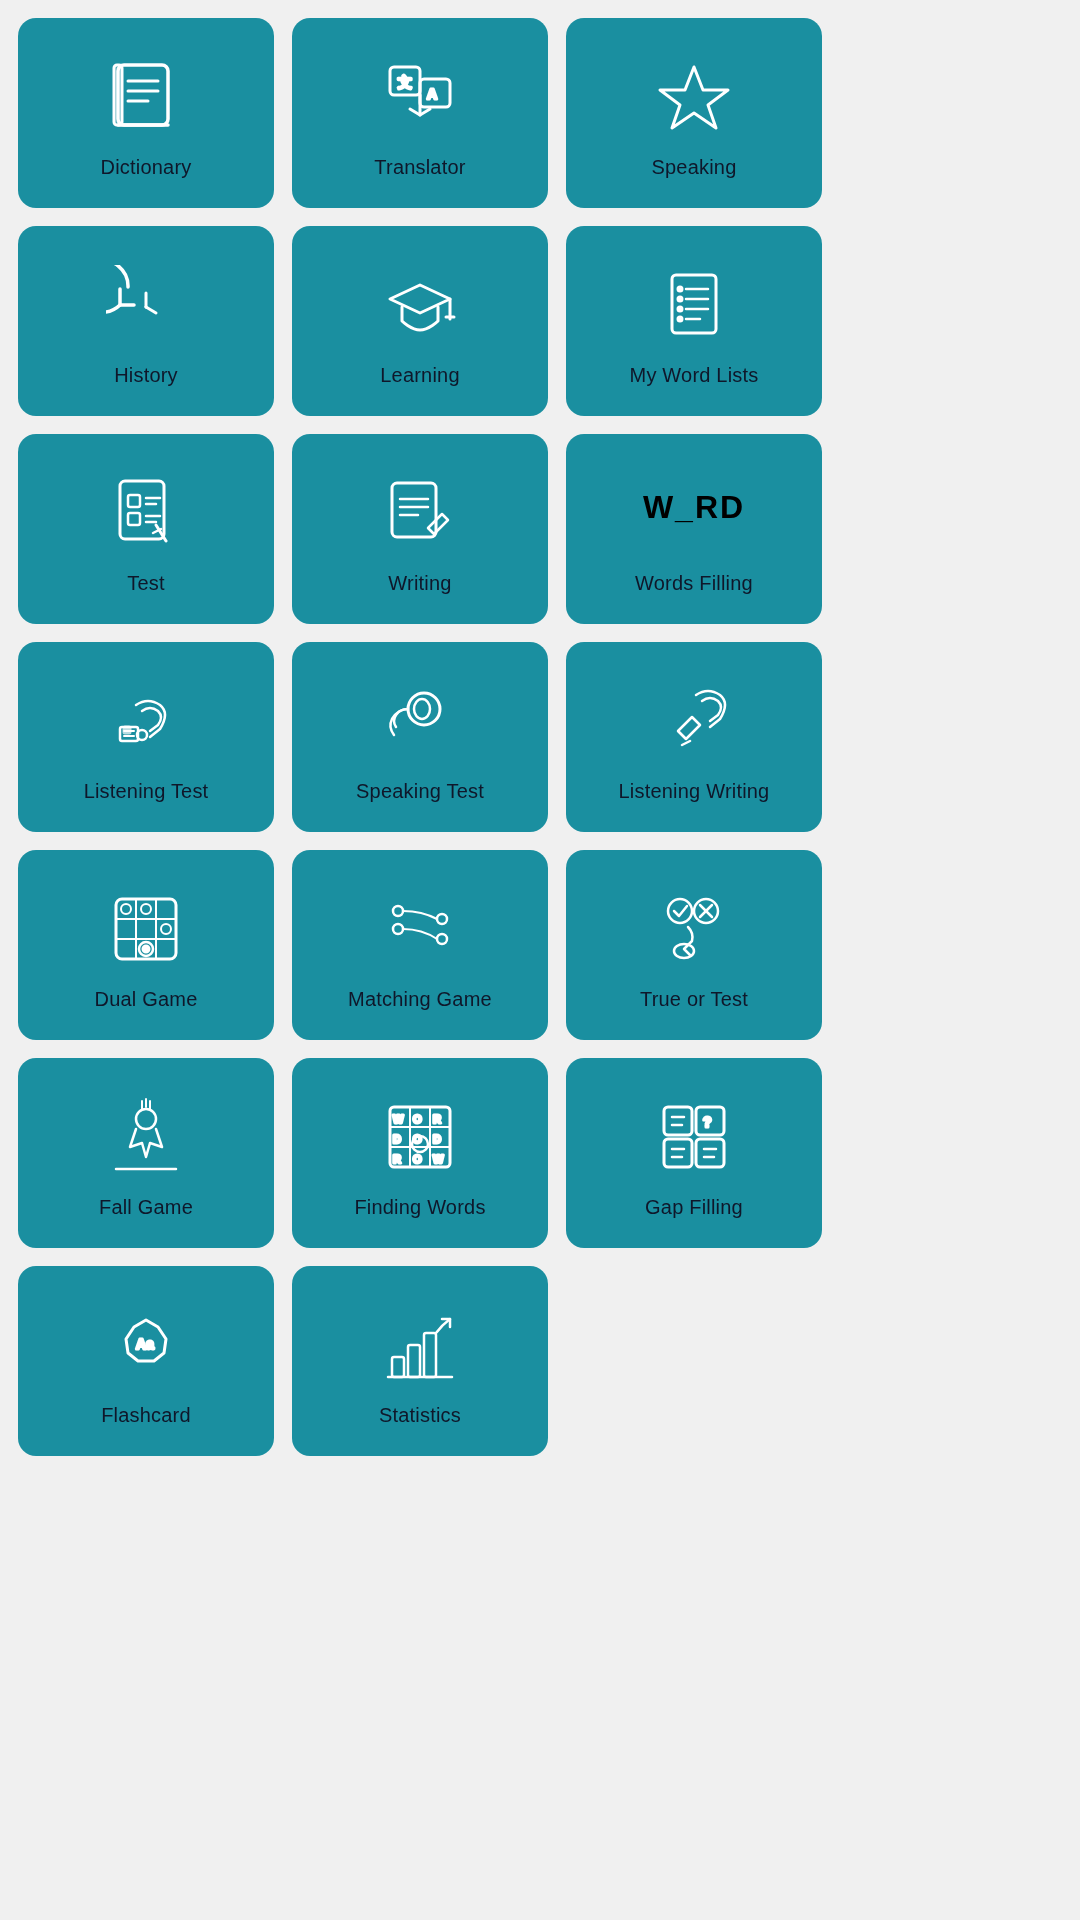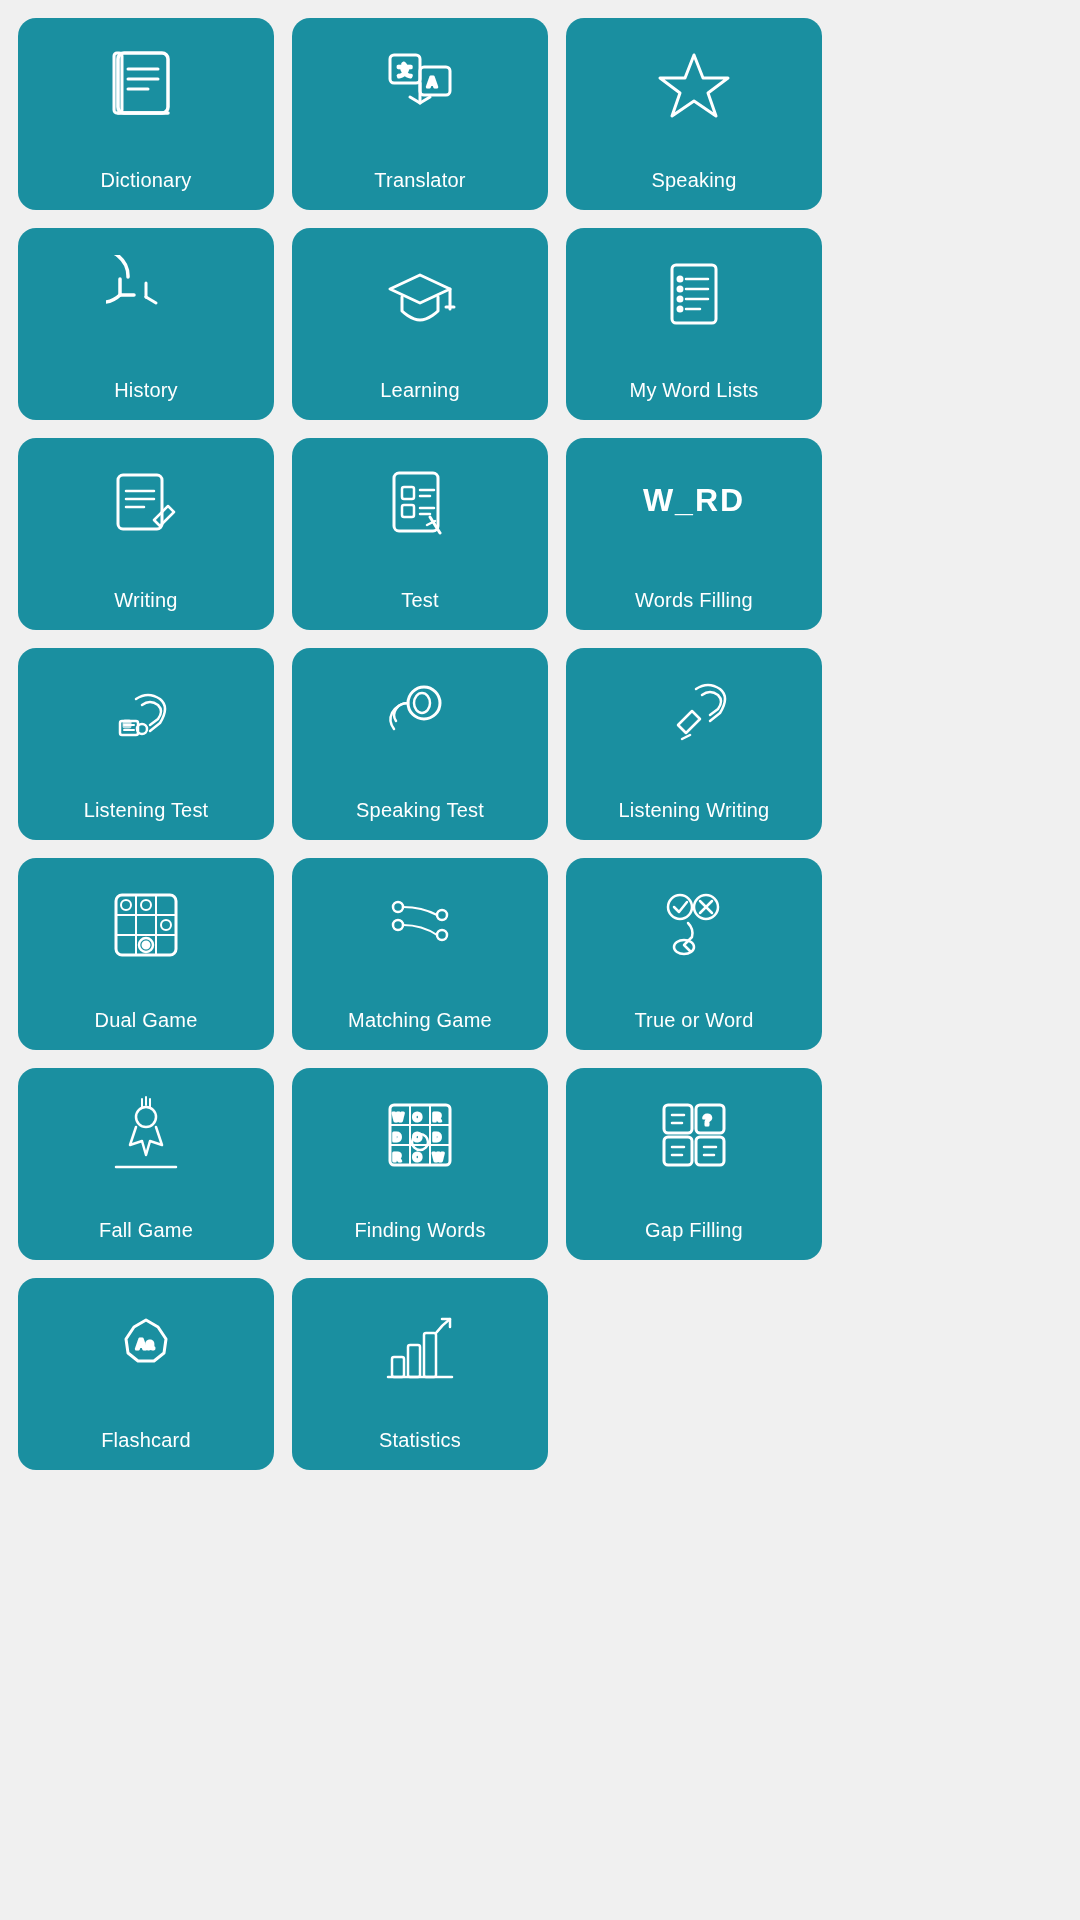--- a/index.html
+++ b/index.html
@@ -38,26 +38,25 @@
     .tile-icon svg {
       width: 80px;
       height: 80px;
       fill: none;
       stroke: white;
       stroke-width: 3;
       stroke-linecap: round;
       stroke-linejoin: round;
     }
     .tile-label {
-      color: #ffffff;
+      color: #0f172a;
       font-size: 20px;
       font-weight: 500;
       text-align: center;
       letter-spacing: 0.2px;
-      margin-top: 25px;
     }
   </style>
 </head>
 <body>
 
 <div class="grid">
 
   <div class="tile">
     <div class="tile-icon">
       <svg viewBox="0 0 80 80">
@@ -137,51 +136,51 @@
         <circle cx="26" cy="44" r="2" fill="white"></circle>
         <circle cx="26" cy="54" r="2" fill="white"></circle>
       </svg>
     </div>
     <span class="tile-label">My Word Lists</span>
   </div>
 
   <div class="tile">
     <div class="tile-icon">
       <svg viewBox="0 0 80 80">
-        <rect x="12" y="10" width="44" height="54" rx="5" stroke="white" stroke-width="3" fill="none"></rect>
-        <line x1="20" y1="26" x2="48" y2="26" stroke="white" stroke-width="2.5"></line>
-        <line x1="20" y1="34" x2="48" y2="34" stroke="white" stroke-width="2.5"></line>
-        <line x1="20" y1="42" x2="38" y2="42" stroke="white" stroke-width="2.5"></line>
-        <path d="M48 55 L62 41 L68 47 L54 61 Z" stroke="white" stroke-width="2.5" fill="none"></path>
-        <line x1="54" y1="61" x2="48" y2="55" stroke="white" stroke-width="2"></line>
-      </svg>
-    </div>
-    <span class="tile-label">Writing</span>
-  </div>
-
-  <div class="tile">
-    <div class="tile-icon">
-      <svg viewBox="0 0 80 80">
         <rect x="14" y="8" width="44" height="58" rx="5" stroke="white" stroke-width="3" fill="none"></rect>
         <rect x="22" y="22" width="12" height="12" rx="2" stroke="white" stroke-width="2.5" fill="none"></rect>
         <line x1="40" y1="25" x2="54" y2="25" stroke="white" stroke-width="2.5"></line>
         <line x1="40" y1="31" x2="50" y2="31" stroke="white" stroke-width="2.5"></line>
         <rect x="22" y="40" width="12" height="12" rx="2" stroke="white" stroke-width="2.5" fill="none"></rect>
         <line x1="40" y1="43" x2="54" y2="43" stroke="white" stroke-width="2.5"></line>
         <line x1="40" y1="49" x2="50" y2="49" stroke="white" stroke-width="2.5"></line>
         <line x1="50" y1="52" x2="60" y2="68" stroke="white" stroke-width="3"></line>
         <line x1="47" y1="60" x2="55" y2="56" stroke="white" stroke-width="2.5"></line>
       </svg>
     </div>
     <span class="tile-label">Test</span>
   </div>
 
   <div class="tile">
+    <div class="tile-icon">
+      <svg viewBox="0 0 80 80">
+        <rect x="12" y="10" width="44" height="54" rx="5" stroke="white" stroke-width="3" fill="none"></rect>
+        <line x1="20" y1="26" x2="48" y2="26" stroke="white" stroke-width="2.5"></line>
+        <line x1="20" y1="34" x2="48" y2="34" stroke="white" stroke-width="2.5"></line>
+        <line x1="20" y1="42" x2="38" y2="42" stroke="white" stroke-width="2.5"></line>
+        <path d="M48 55 L62 41 L68 47 L54 61 Z" stroke="white" stroke-width="2.5" fill="none"></path>
+        <line x1="54" y1="61" x2="48" y2="55" stroke="white" stroke-width="2"></line>
+      </svg>
+    </div>
+    <span class="tile-label">Writing</span>
+  </div>
+
+  <div class="tile">
     <div class="tile-icon" style="flex-direction: column; display: flex; align-items: center; justify-content: center; margin-bottom: 14px;">
-      <div style="color:#ffffff;font-size:32px;font-weight:700;letter-spacing:2px;margin-bottom:10px;">W_RD</div>
+      <div style="color:#000000;font-size:32px;font-weight:700;letter-spacing:2px;margin-bottom:10px;">W_RD</div>
     </div>
     <span class="tile-label">Words Filling</span>
   </div>
 
   <div class="tile">
     <div class="tile-icon">
       <svg viewBox="0 0 80 80">
         <path d="M36 30 Q44 24 52 30 Q58 36 52 44 L44 50" stroke="white" stroke-width="2.5" fill="none"></path>
         <path d="M30 24 Q42 16 54 24 Q64 32 54 48 L44 56" stroke="white" stroke-width="2.5" fill="none"></path>
         <circle cx="36" cy="54" r="5" stroke="white" stroke-width="2.5" fill="none"></circle>
@@ -256,21 +255,21 @@
       <svg viewBox="0 0 80 80">
         <circle cx="26" cy="22" r="12" stroke="white" stroke-width="2.5" fill="none"></circle>
         <polyline points="20,22 25,27 33,17" stroke="white" stroke-width="2.5" fill="none"></polyline>
         <circle cx="52" cy="22" r="12" stroke="white" stroke-width="2.5" fill="none"></circle>
         <line x1="46" y1="16" x2="58" y2="28" stroke="white" stroke-width="2.5"></line>
         <line x1="58" y1="16" x2="46" y2="28" stroke="white" stroke-width="2.5"></line>
         <path d="M34 38 Q40 44 38 52 L30 60 L36 66" stroke="white" stroke-width="2.5" fill="none"></path>
         <ellipse cx="30" cy="62" rx="10" ry="7" stroke="white" stroke-width="2.5" fill="none"></ellipse>
       </svg>
     </div>
-    <span class="tile-label">True or Word</span>
+    <span class="tile-label">True or Test</span>
   </div>
 
   <div class="tile">
     <div class="tile-icon">
       <svg viewBox="0 0 80 80">
         <circle cx="40" cy="22" r="10" stroke="white" stroke-width="2.5" fill="none"></circle>
         <path d="M30 32 L24 50 L36 46 L40 60 L44 46 L56 50 L50 32" stroke="white" stroke-width="2.5" fill="none"></path>
         <line x1="36" y1="12" x2="36" y2="4" stroke="white" stroke-width="2"></line>
         <line x1="40" y1="10" x2="40" y2="2" stroke="white" stroke-width="2"></line>
         <line x1="44" y1="12" x2="44" y2="4" stroke="white" stroke-width="2"></line>

